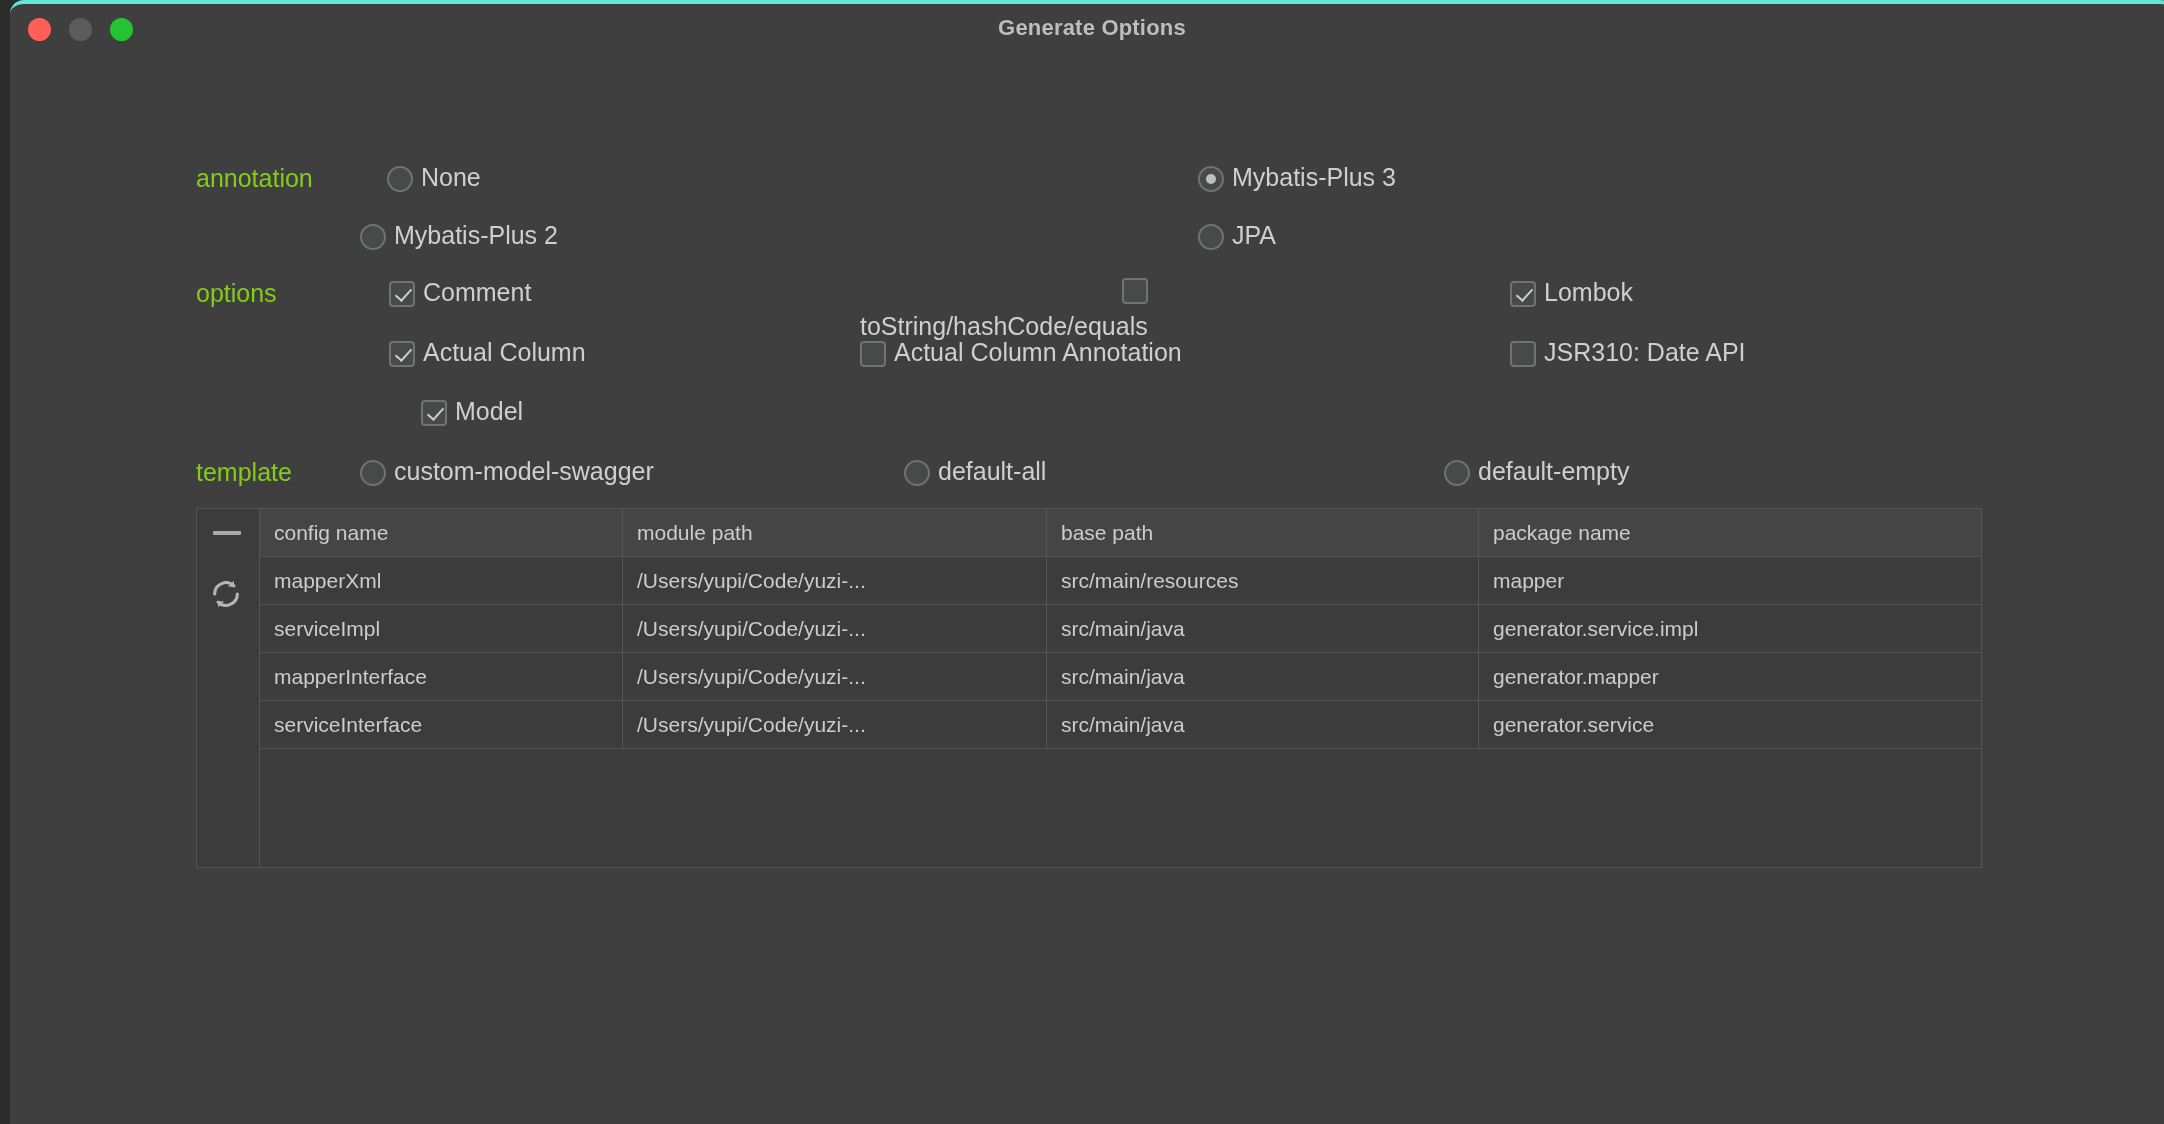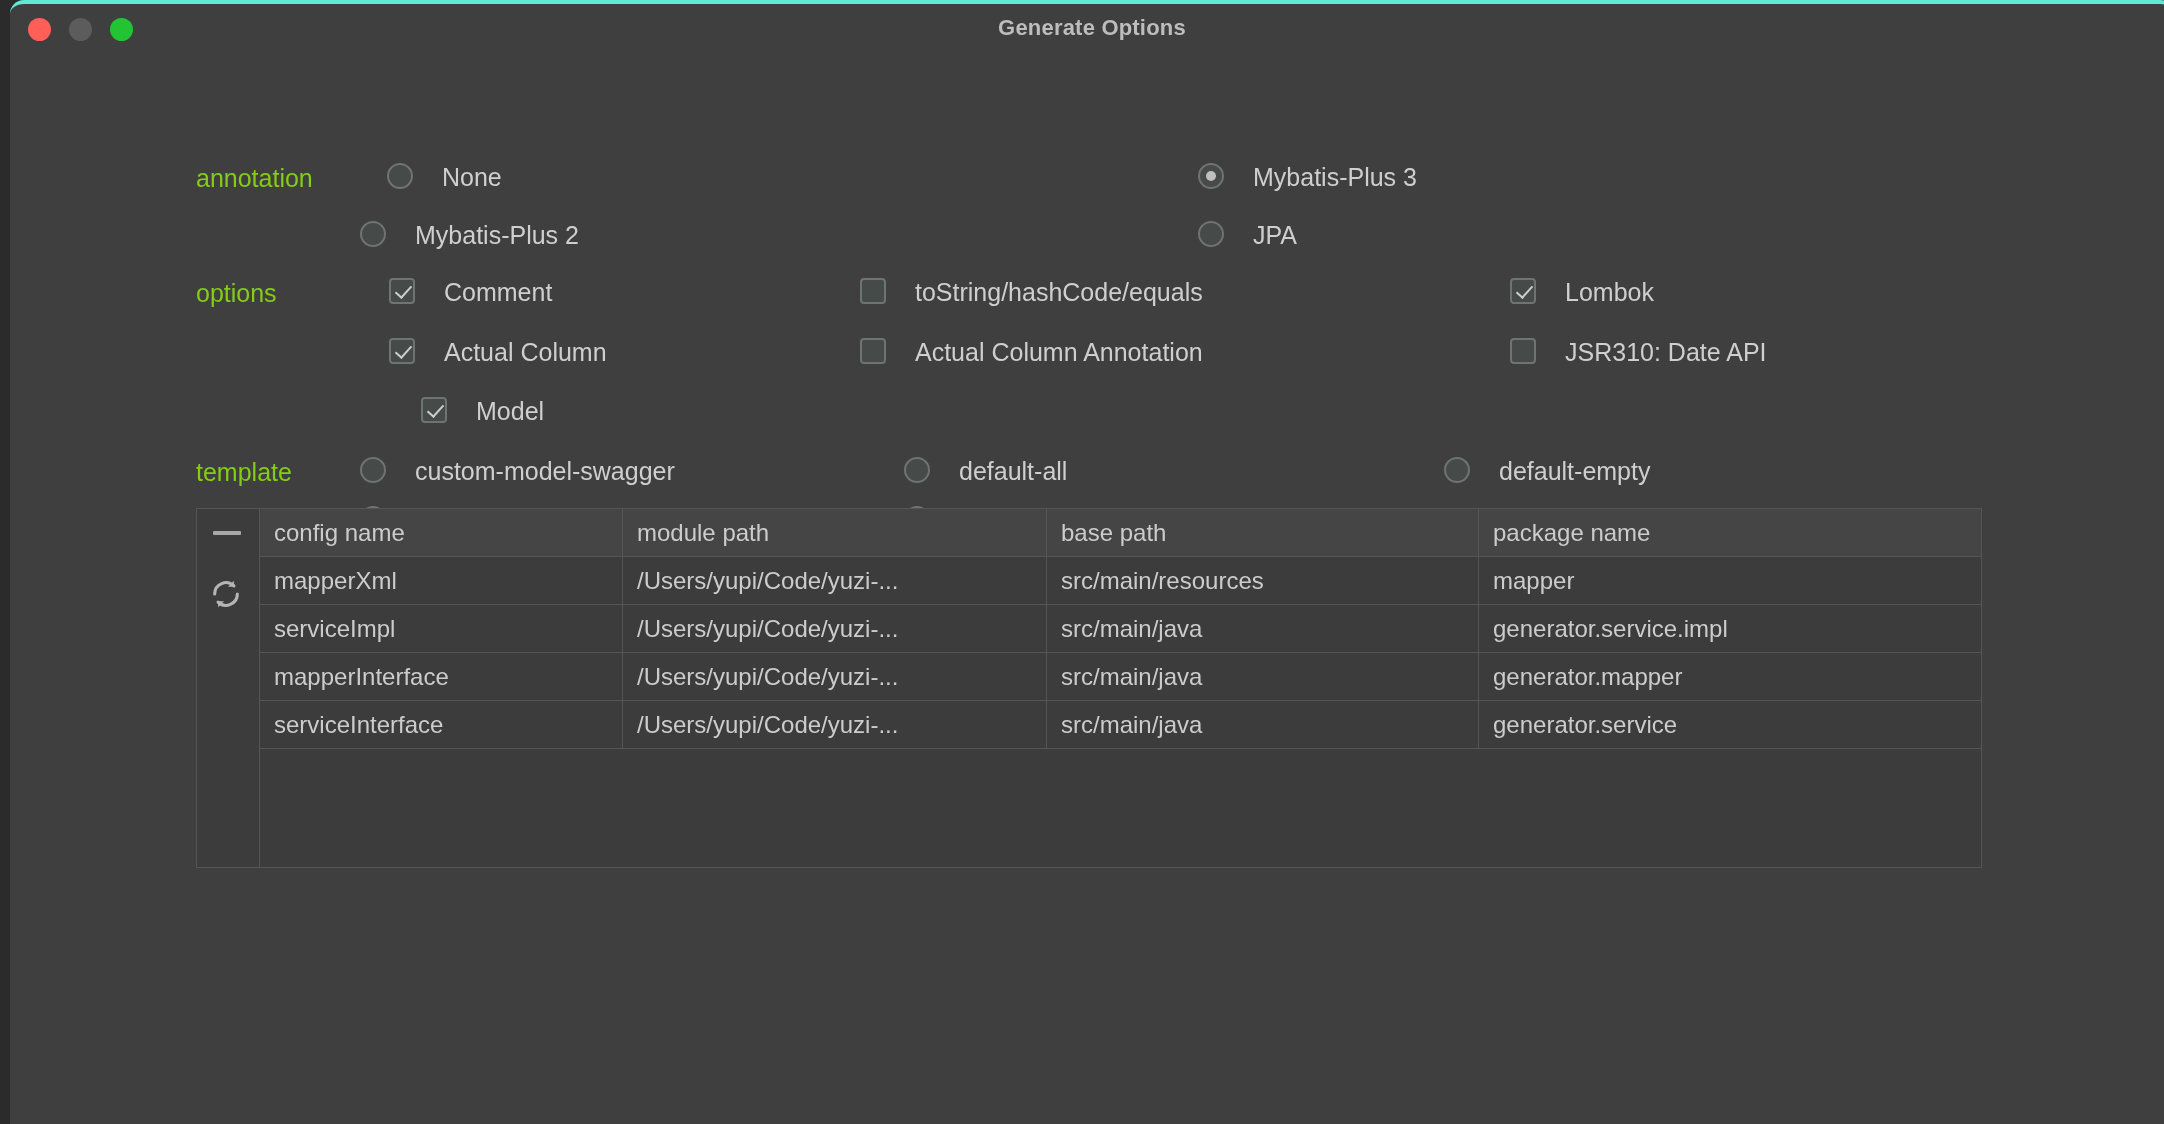--- a/index.html
+++ b/index.html
@@ -64,22 +64,22 @@
   .row-label {
     position: absolute;
     font-size: 25px;
     color: #84cc16;
     white-space: nowrap;
   }
 
   .ctl {
     position: absolute;
     display: flex;
-    align-items: flex-start;
-    gap: 29px;
+    align-items: flex-end;
+    gap: 8px;
     white-space: nowrap;
   }
   .ctl .lbl {
     font-size: 25px;
     color: #cfcfcf;
   }
 
   
   .radio {
     width: 26px; height: 26px;
@@ -163,21 +163,21 @@
     border-bottom: 1px solid #555555;
   }
   .grid-row.header {
     background: #454545;
     border-bottom: 1px solid #555555;
   }
   .cell {
     padding: 0 14px;
     display: flex;
     align-items: center;
-    font-size: 24px;
+    font-size: 21px;
     color: #cccccc;
     border-right: 1px solid #555555;
     overflow: hidden;
     white-space: nowrap;
   }
   .cell:last-child { border-right: none; }
   .c0 { flex: 0 0 363px; }
   .c1 { flex: 0 0 424px; }
   .c2 { flex: 0 0 432px; }
   .c3 { flex: 1 1 auto; }
@@ -251,21 +251,21 @@
       <span class="lbl">JPA</span>
     </div>
 
     <div class="row-label" style="left:186px; top:223px;">options</div>
 
     <div class="ctl" style="left:379px; top:222px;">
       <span class="check on"></span>
       <span class="lbl">Comment</span>
     </div>
 
-    <div class="ctl" style="left:850px; top:222px;">
+    <div class="ctl" style="left:850px; top:222px;flex-direction:column;">
       <span class="check"></span>
       <span class="lbl">toString/hashCode/equals</span>
     </div>
 
     <div class="ctl" style="left:1500px; top:222px;">
       <span class="check on"></span>
       <span class="lbl">Lombok</span>
     </div>
 
     <div class="ctl" style="left:379px; top:282px;">

